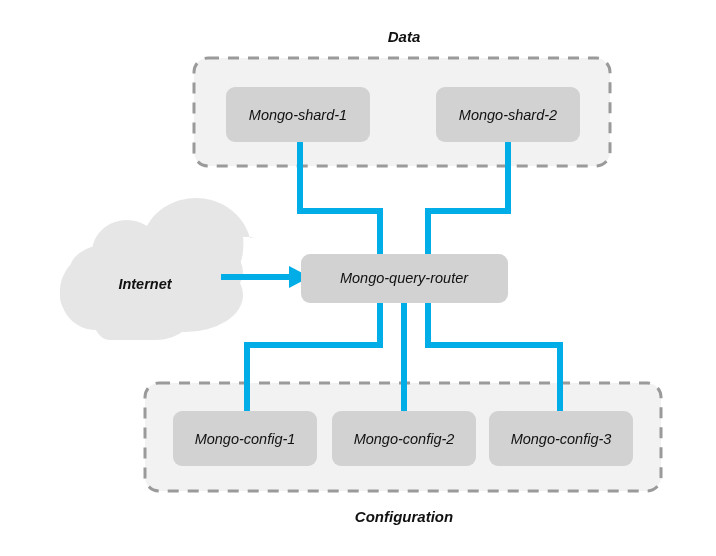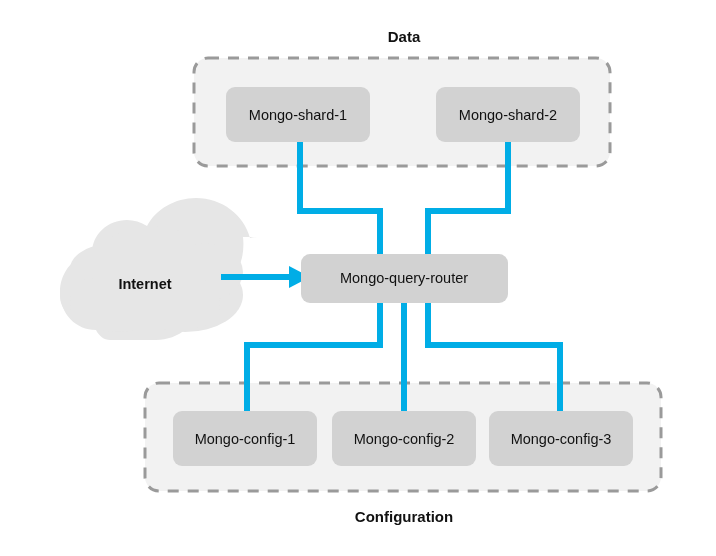--- a/index.html
+++ b/index.html
@@ -11,20 +11,21 @@
     width: 716px;
     height: 556px;
     font-family: "Liberation Sans", sans-serif;
     overflow: hidden;
   }
   #diagram-root {
     position: relative;
     width: 614px;
     height: 556px;
     background: #ffffff;
+    font-style: italic;
   }
   svg.canvas {
     position: absolute;
     top: 0;
     left: 0;
     width: 716px;
     height: 556px;
     display: block;
   }
   .group-label {

